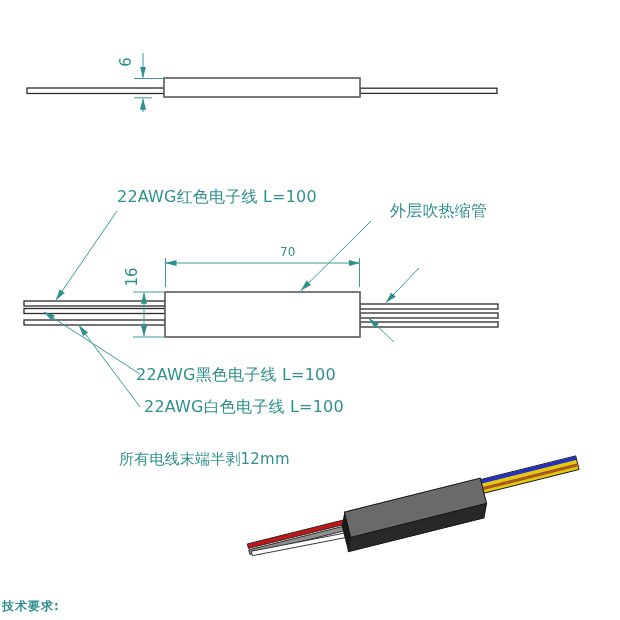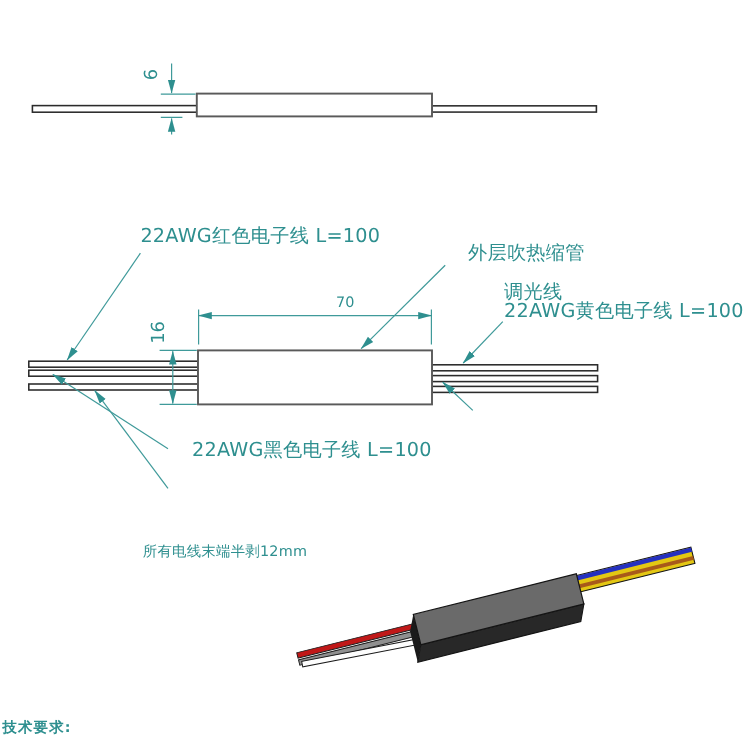--- a/index.html
+++ b/index.html
@@ -12,21 +12,21 @@
     position:absolute;color:#2E8F8F;font-size:16px;white-space:nowrap;
     font-weight:400;letter-spacing:0.2px;line-height:16px;
   }
   .dimtxt{
     position:absolute;color:#2E8F8F;font-size:15px;white-space:nowrap;font-weight:400;
   }
   .rot{transform:rotate(-90deg);transform-origin:center;}
   .wire{fill:#ffffff;stroke:#2B2B2B;stroke-width:1.3;}
   .bodyrect{fill:#ffffff;stroke:#5A5A5A;stroke-width:1.6;}
   .dline{stroke:#3F9A9A;stroke-width:1;fill:none;}
-  .note{font-size:12px;}
+  .note{font-size:15px;}
   .tech{font-size:12px;font-weight:600;letter-spacing:1px;}
 </style>
 </head>
 <body>
 
 <div class="canvas">
 
   <svg width="620" height="620" viewBox="0 0 620 620">
     <defs>
       <marker id="arrA" markerWidth="13" markerHeight="9" refX="11" refY="4" orient="auto-start-reverse" markerUnits="userSpaceOnUse">
@@ -87,23 +87,20 @@
     </g>
   </svg>
 
   <div class="dimtxt rot" style="left:121px;top:53px;">6</div>
   <div class="dimtxt" style="left:252px;top:245px;font-size:12px;margin-left:28px;">70</div>
   <div class="dimtxt rot" style="left:122px;top:268px;">16</div>
 
   <div class="lbl" style="left:117px;top:189px;">22AWG红色电子线 L=100</div>
   <div class="lbl" style="left:390px;top:203px;">外层吹热缩管</div>
 
-  <div class="lbl" style="left:420px;top:235px;">
-    <div>调光线</div>
-    <div>22AWG黄色电子线 L=100</div>
-  </div>
 
-  <div class="lbl" style="left:160px;top:367px;">22AWG黑色电子线 L=100</div>
+  <div class="lbl" style="left:136px;top:367px;">22AWG黑色电子线 L=100</div>
+  <div class="lbl" style="left:144px;top:399px;">22AWG白色电子线 L=100</div>
 
   <div class="lbl note" style="left:119px;top:451px;">所有电线末端半剥12mm</div>
   <div class="lbl tech" style="left:2px;top:598px;">技术要求:</div>
 
 </div>
 
 </body></html>

